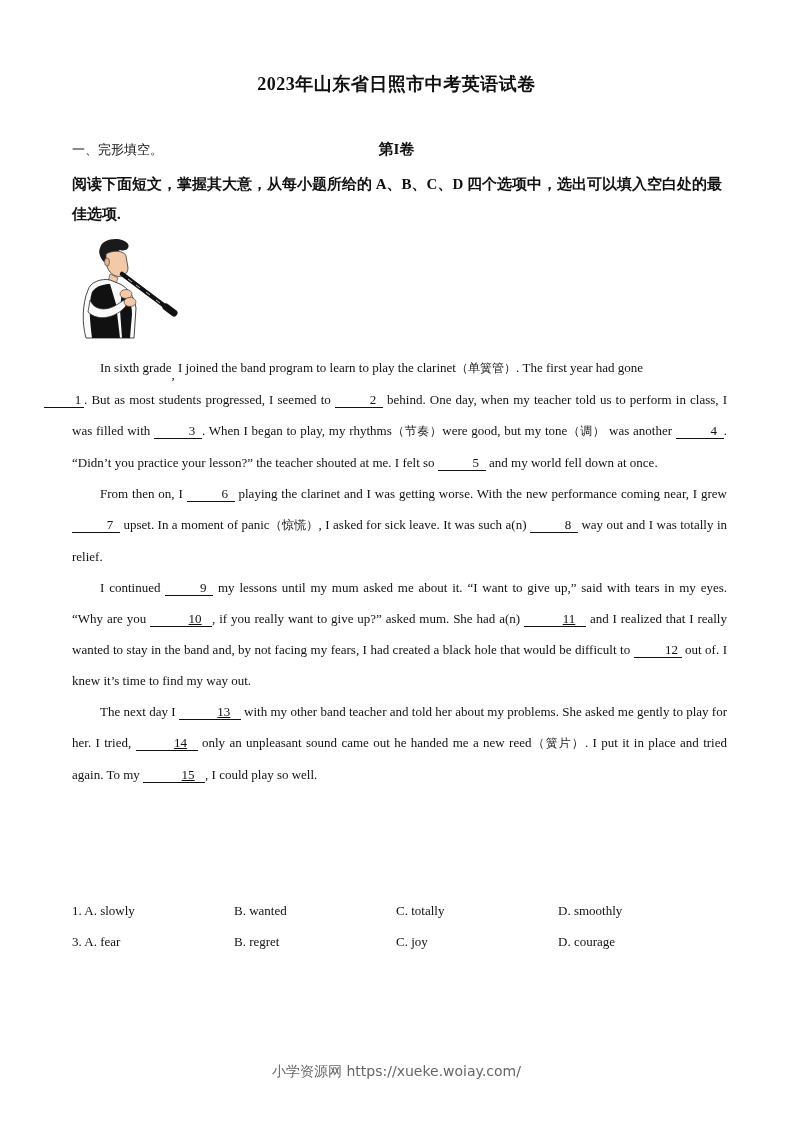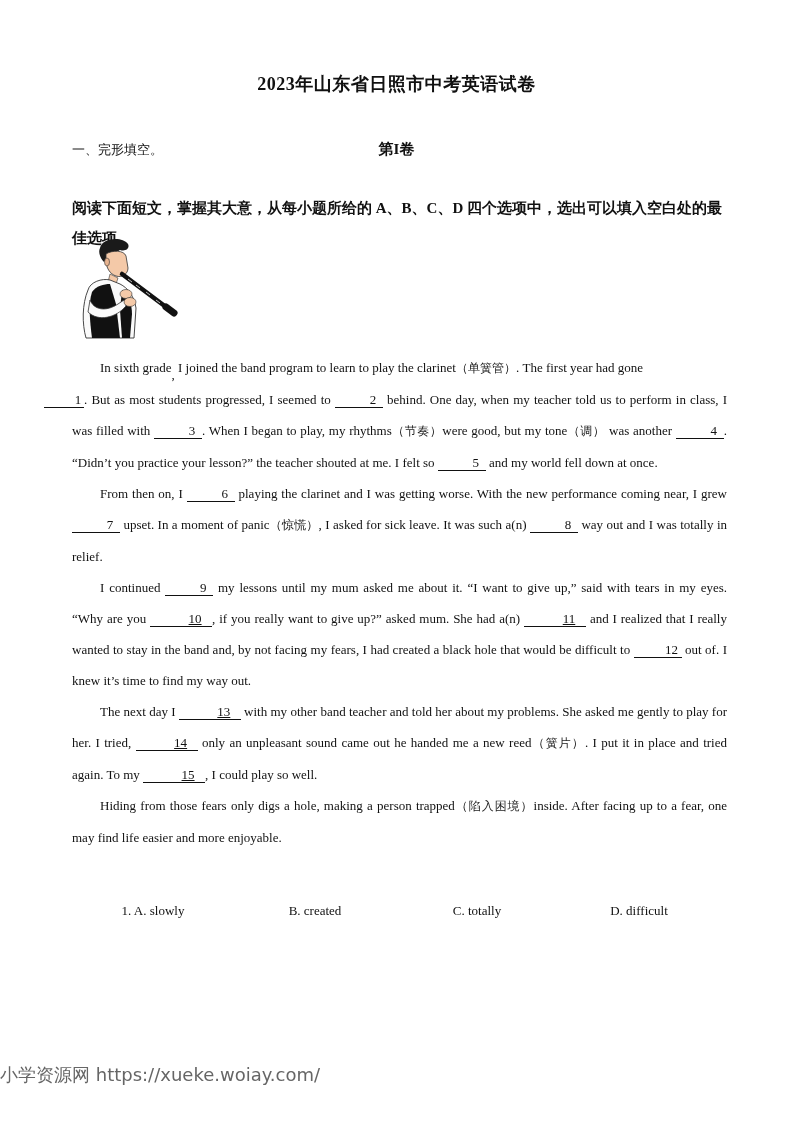--- a/index.html
+++ b/index.html
@@ -4,38 +4,38 @@
 <style>
   html, body { margin: 0; padding: 0; background: #ffffff; }
   body { width: 793px; height: 1122px; position: relative; overflow: hidden;
          font-family: "Liberation Serif", "DejaVu Serif", serif; color: #111; }
   .title { position: absolute; top: 72px; left: 0; width: 793px; text-align: center;
            font-size: 18px; font-weight: bold; letter-spacing: 0.5px; }
   .subtitle { position: absolute; top: 107px; left: 0; width: 793px; text-align: center;
               font-size: 15px; font-weight: bold; margin-top: 33px; }
   .section { position: absolute; top: 141px; left: 72px; font-size: 13px; font-weight: normal; }
   .instr { position: absolute; top: 169px; left: 72px; width: 655px; font-size: 15px;
-           font-weight: bold; line-height: 30px; margin-top: 24px; }
+           font-weight: bold; line-height: 30px; }
   .pic { position: absolute; top: 234px; left: 70px; width: 110px; height: 110px; }
   .passage { position: absolute; top: 352px; left: 72px; width: 655px; font-size: 13px;
              line-height: 31px; text-align: justify; }
   .passage p { margin: 0; text-indent: 28px; }
   .passage p.first { line-height: 31px; }
   .blank { display: inline-block; text-align: center; border-bottom: 1px solid #111;
            line-height: 14px; }
   .b-s { width: 40px; }
   .b-m { width: 48px; }
   .b-l { width: 62px; text-decoration: underline; }
   .cn { font-family: "DejaVu Sans", sans-serif; font-size: 12px; color: #222; }
   .comma-low { position: relative; top: 7px; }
   .options { position: absolute; top: 895px; left: 72px; width: 655px; font-size: 13px; }
-  .opt-row { display: flex; height: 31.3px; align-items: center; text-align: center; }
+  .opt-row { display: flex; height: 31.3px; align-items: center; }
   .opt-cell { width: 162px; }
-  .footer { position: absolute; top: 1063px; left: 0; width: 793px; text-align: left;
-            font-family: "DejaVu Sans", sans-serif; font-size: 18px; color: #666; }
+  .footer { position: absolute; top: 1063px; left: 0; width: 793px; text-align: center;
+            font-family: "DejaVu Sans", sans-serif; font-size: 14px; color: #666; }
 </style>
 </head>
 <body>
 
 <div class="title">2023年山东省日照市中考英语试卷</div>
 <div class="subtitle">第I卷</div>
 <div class="section">一、完形填空。</div>
 <div class="instr">阅读下面短文，掌握其大意，从每小题所给的 A、B、C、D 四个选项中，选出可以填入空白处的最佳选项.</div>
 
 <div class="pic">
@@ -71,27 +71,30 @@
   </p>
   <p>
     <span>From then on, I </span><span class="blank b-m">6</span><span> playing the clarinet and I was getting worse. With the new performance coming near, I grew </span><span class="blank b-m">7</span><span> upset. In a moment of panic</span><span class="cn">（惊慌）</span><span>, I asked for sick leave. It was such a(n) </span><span class="blank b-m">8</span><span> way out and I was totally in relief.</span>
   </p>
   <p>
     <span>I continued </span><span class="blank b-m">9</span><span> my lessons until my mum asked me about it. “I want to give up,” said with tears in my eyes. “Why are you </span><span class="blank b-l">10</span><span>, if you really want to give up?” asked mum. She had a(n) </span><span class="blank b-l">11</span><span> and I realized that I really wanted to stay in the band and, by not facing my fears, I had created a black hole that would be difficult to </span><span class="blank b-m">12</span><span> out of. I knew it’s time to find my way out.</span>
   </p>
   <p>
     <span>The next day I </span><span class="blank b-l">13</span><span> with my other band teacher and told her about my problems. She asked me gently to play for her. I tried, </span><span class="blank b-l">14</span><span> only an unpleasant sound came out he handed me a new reed</span><span class="cn">（簧片）</span><span>. I put it in place and tried again. To my </span><span class="blank b-l">15</span><span>, I could play so well.</span>
   </p>
-  <p>
-    <span>Hiding from those fears only digs a hole, making a person trapped</span><span class="cn">（陷入困境）</span><span>inside. After facing up to a fear, one may find life easier and more enjoyable.</span>
-  </p>
 </div>
 
 <div class="options">
   <div class="opt-row">
     <span class="opt-cell">1. A. slowly</span>
-    <span class="opt-cell">B. created</span>
+    <span class="opt-cell">B. wanted</span>
     <span class="opt-cell">C. totally</span>
-    <span class="opt-cell">D. difficult</span>
+    <span class="opt-cell">D. smoothly</span>
+  </div>
+  <div class="opt-row">
+    <span class="opt-cell">3. A. fear</span>
+    <span class="opt-cell">B. regret</span>
+    <span class="opt-cell">C. joy</span>
+    <span class="opt-cell">D. courage</span>
   </div>
 </div>
 
 <div class="footer">小学资源网 https://xueke.woiay.com/</div>
 
 </body></html>

